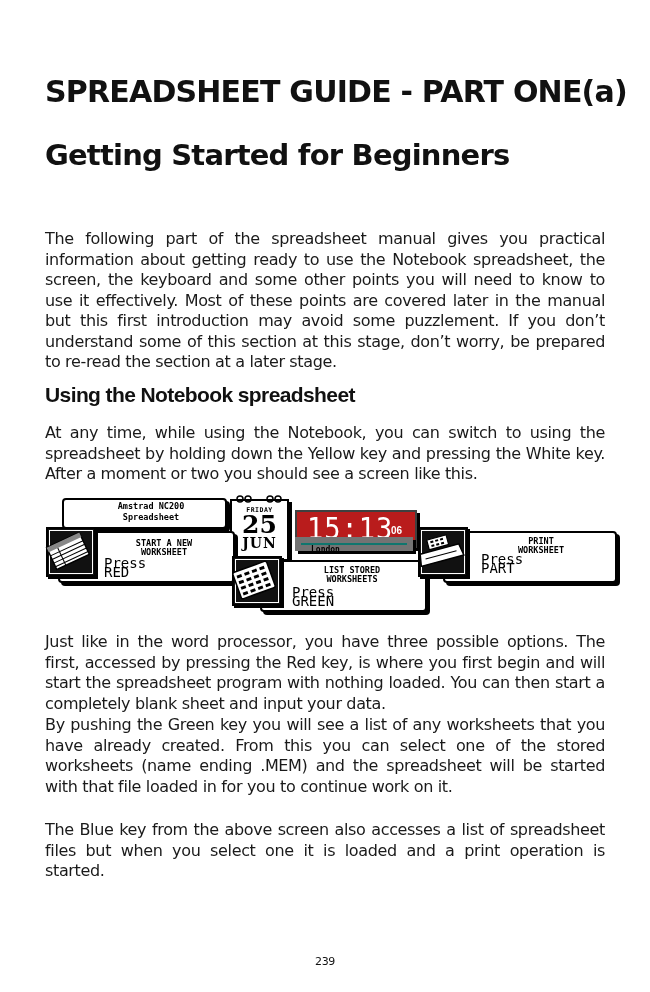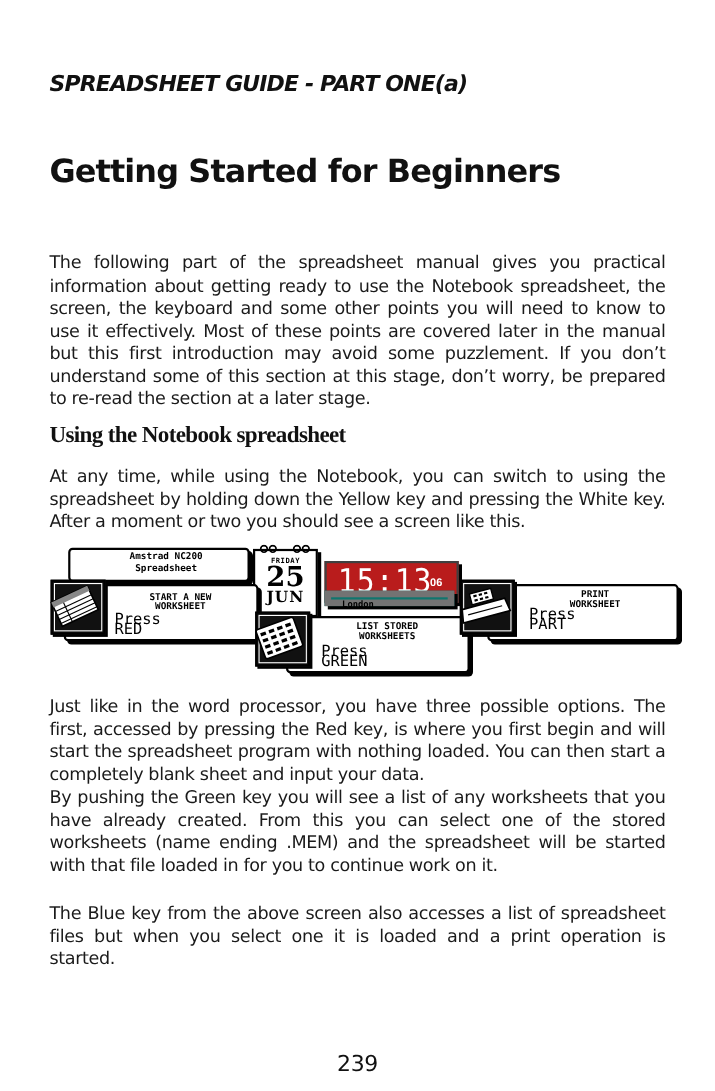--- a/index.html
+++ b/index.html
@@ -1,27 +1,27 @@
 <!DOCTYPE html>
 <html><head>
   <meta charset="utf-8">
   <style>
     html, body { margin: 0; padding: 0; background: #ffffff; }
     body { width: 650px; height: 992px; position: relative; overflow: hidden; color: #111; font-family: "DejaVu Sans", "Liberation Sans", sans-serif; }
-    .h1 { position: absolute; left: 45px; top: 64px; font-size: 20px; font-weight: bold; letter-spacing: -0.8px; white-space: nowrap; font-family: "DejaVu Sans", sans-serif; font-style: italic; }
+    .h1 { position: absolute; left: 45px; top: 74px; font-size: 30px; font-weight: bold; letter-spacing: -0.8px; white-space: nowrap; font-family: "DejaVu Sans", sans-serif; }
     .h2 { position: absolute; left: 45px; top: 138px; font-size: 29px; font-weight: bold; letter-spacing: -0.8px; white-space: nowrap; font-family: "DejaVu Sans", sans-serif; }
-    .h3 { position: absolute; left: 45px; top: 383px; font-size: 21px; font-weight: bold; letter-spacing: -0.6px; white-space: nowrap; font-family: Liberation Serif, serif; }
+    .h3 { position: absolute; left: 45px; top: 383px; font-size: 21px; font-weight: bold; letter-spacing: -0.6px; white-space: nowrap; font-family: Liberation Sans, sans-serif; }
     .para { position: absolute; left: 45px; width: 560px; font-size: 16px; line-height: 20.5px; text-align: justify; letter-spacing: -0.35px; font-family: "DejaVu Sans", sans-serif; color: #1a1a1a; }
     .para.last { text-align-last: left; }
     #p1 { top: 229px; }
     #p2 { top: 423px; }
     #p3 { top: 632px; }
     #p4 { top: 715px; }
     #p5 { top: 820px; }
-    .pagenum { position: absolute; left: 0; width: 650px; top: 955px; text-align: center; font-size: 20px; letter-spacing: -0.3px; font-family: "DejaVu Sans", sans-serif; }
+    .pagenum { position: absolute; left: 0; width: 650px; top: 955px; text-align: center; font-size: 11px; letter-spacing: -0.3px; font-family: "DejaVu Sans", sans-serif; }
 
     
     .screen { position: absolute; left: 40px; top: 493px; width: 570px; height: 132px; }
     .pix { font-family: "DejaVu Sans Mono", monospace; font-weight: bold; color: #000; }
     .shadow-box { position: absolute; border: 2px solid #000; background: #fff; box-shadow: 3px 3px 0 #000; border-radius: 4px; padding-left: 13px; }
     .title-box { left: 22px; top: 5px; width: 148px; height: 26px; text-align: center; font-size: 8.5px; line-height: 11px; padding-top: 1px; }
     .opt { height: 48px; text-decoration: underline; }
     .opt .label { position: absolute; text-align: center; font-size: 8.5px; line-height: 9px; }
     .opt .press { position: absolute; text-align: left; font-size: 14px; line-height: 9px; font-weight: normal; }
     .icon-frame { position: absolute; width: 46px; height: 46px; background: #111; border: 2px solid #000; box-shadow: 2px 2px 0 #000; outline: 1px solid #fff; outline-offset: -4px; }

